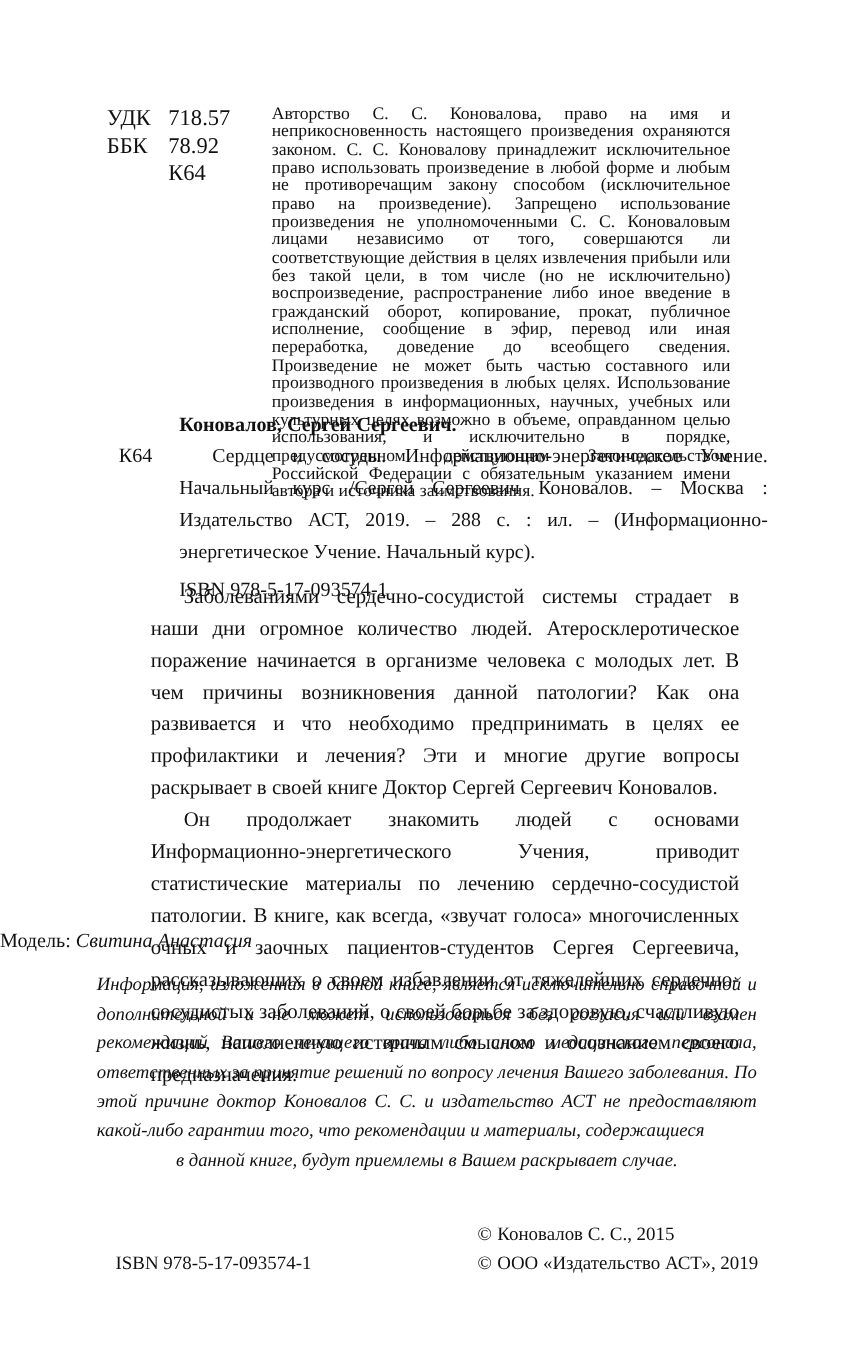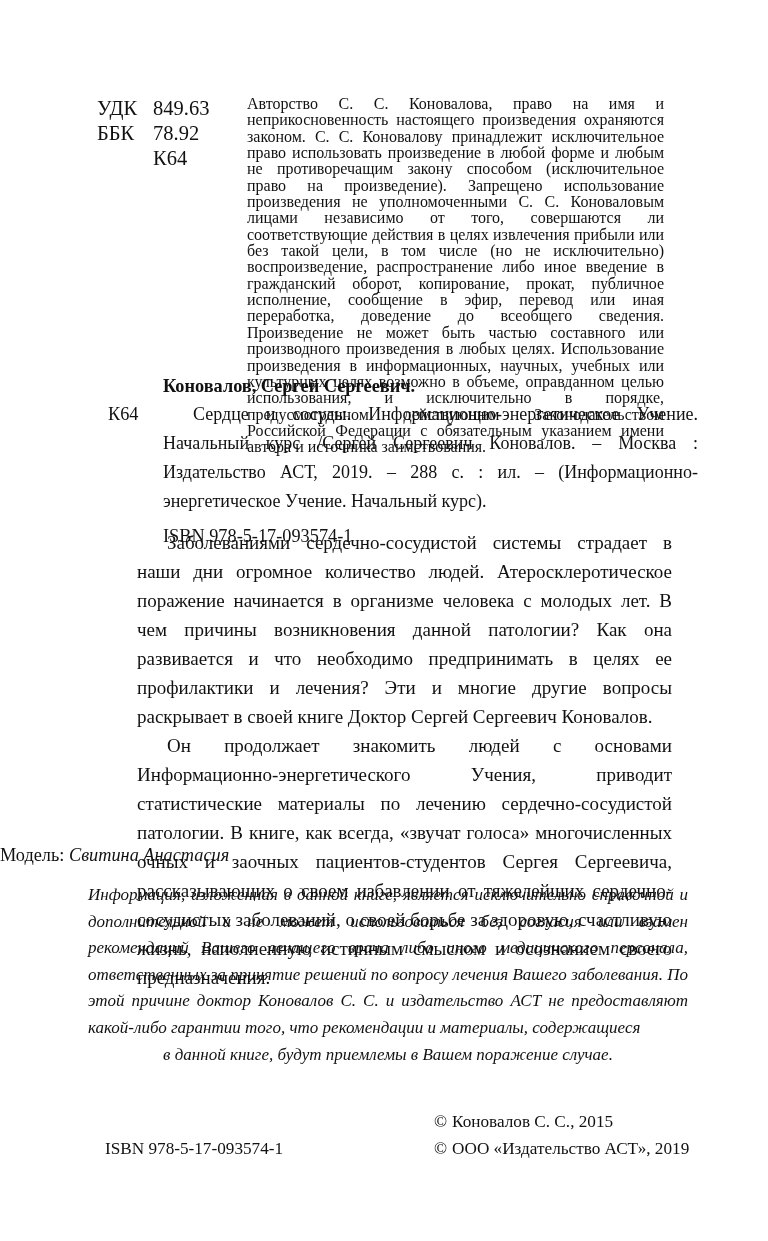--- a/index.html
+++ b/index.html
@@ -187,21 +187,21 @@
 </head>
 <body>
 
 <div class="page">
 
   <div class="top-block">
 
     <div class="class-codes">
       <div class="class-row">
         <span class="class-label">УДК</span>
-        <span class="class-value">849.63</span>
+        <span class="class-value">718.57</span>
       </div>
       <div class="class-row">
         <span class="class-label">ББК</span>
         <span class="class-value">78.92</span>
       </div>
       <div class="class-row code-only">
         <span class="class-value">К64</span>
       </div>
     </div>
 
@@ -223,21 +223,21 @@
     <p>Он продолжает знакомить людей с основами Информационно-энергетического Учения, приводит статистические материалы по лечению сердечно-сосудистой патологии. В книге, как всегда, «звучат голоса» многочисленных очных и заочных пациентов-студентов Сергея Сергеевича, рассказывающих о своем избавлении от тяжелейших сердечно-сосудистых заболеваний, о своей борьбе за здоровую, счастливую жизнь, наполненную истинным смыслом и осознанием своего предназначения.</p>
   </div>
 
   <div class="model-credit">
     <span>Модель:</span>
     <span class="model-name">Свитина Анастасия</span>
   </div>
 
   <div class="disclaimer">
     <span>Информация, изложенная в данной книге, является исключительно справочной и дополнительной и не может использоваться без согласия или взамен рекомендаций Вашего лечащего врача либо иного медицинского персонала, ответственных за принятие решений по вопросу лечения Вашего заболевания. По этой причине доктор Коновалов С. С. и издательство АСТ не предоставляют какой-либо гарантии того, что рекомендации и материалы, содержащиеся</span>
-    <span class="last-line">в данной книге, будут приемлемы в Вашем поражение случае.</span>
+    <span class="last-line">в данной книге, будут приемлемы в Вашем раскрывает случае.</span>
   </div>
 
   <div class="footer">
     <div class="footer-inner">
       <div class="footer-isbn">ISBN  978-5-17-093574-1</div>
       <div class="footer-rights">
         <div>
           <span class="copy-sym">©</span><span>Коновалов С. С., 2015</span>
         </div>
         <div>

